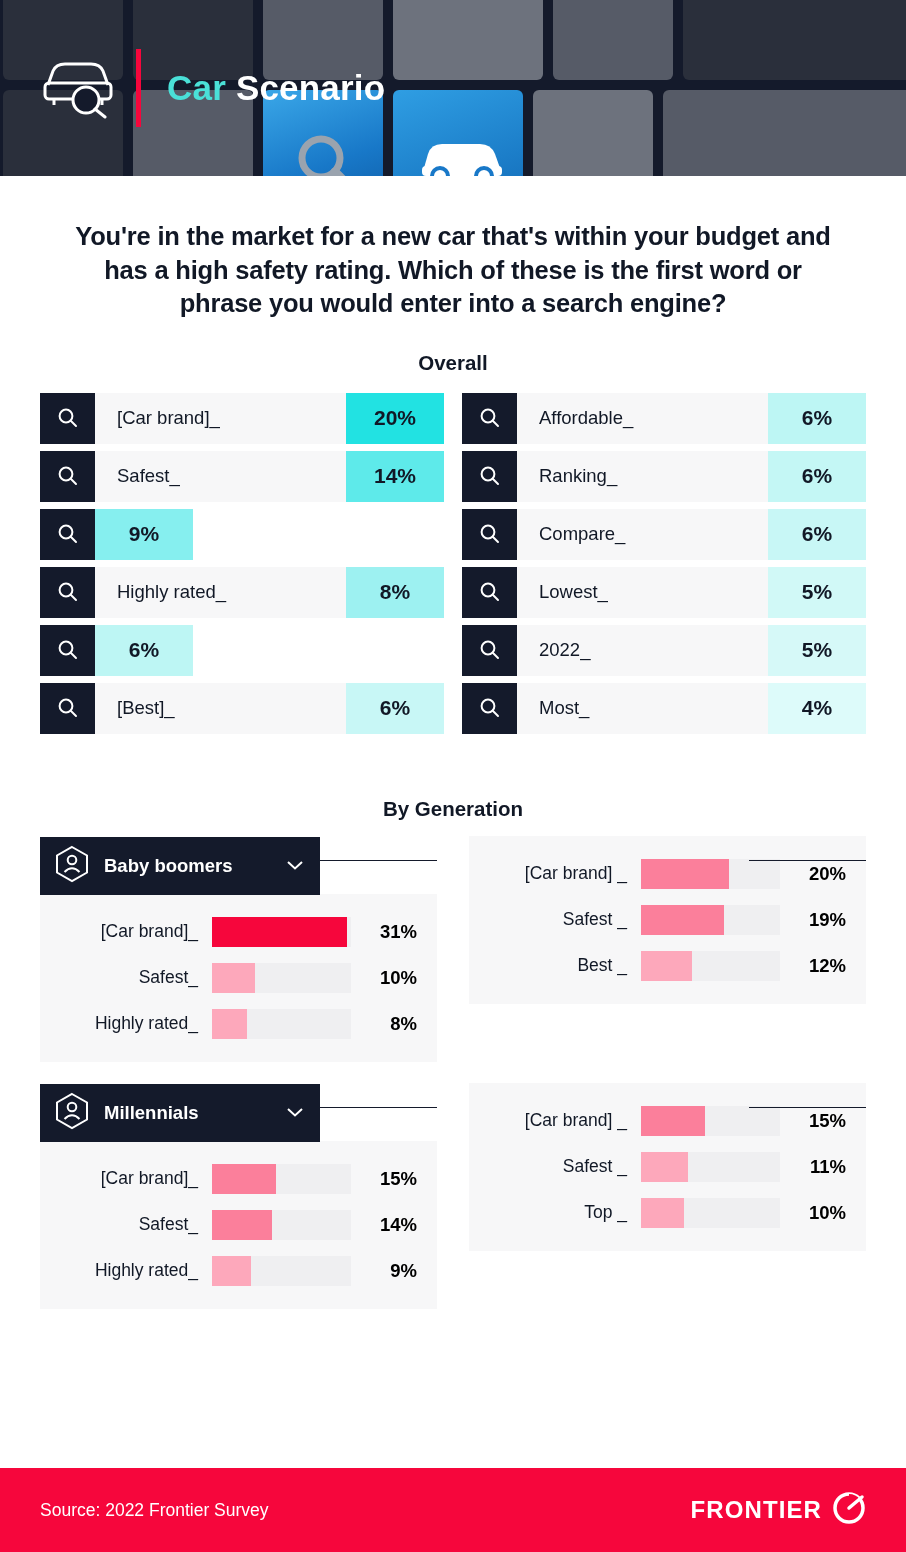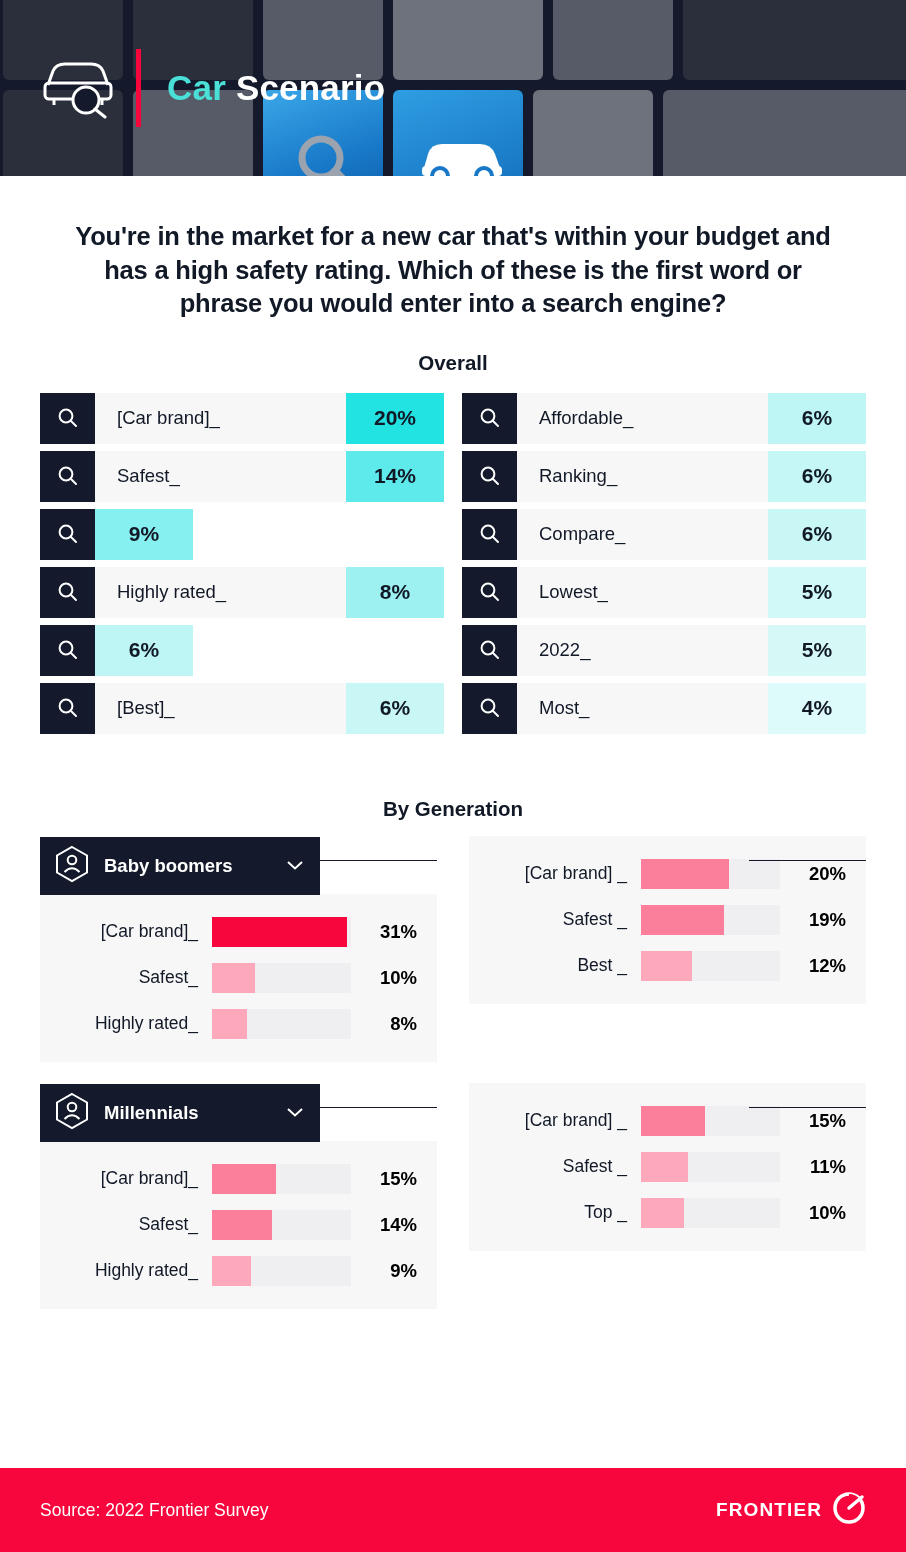--- a/index.html
+++ b/index.html
@@ -212,21 +212,21 @@
     color: #ffffff;
     font-size: 17.5px;
   }
   .brand {
     display: flex;
     align-items: center;
     gap: 10px;
   }
   .brand-text {
     color: #ffffff;
-    font-size: 19px;
+    font-size: 24px;
     font-weight: bold;
     letter-spacing: 1.1px;
   }
 </style>
 </head>
 <body>
 
 <div class="header">
   <div class="kb-bg">
     <div class="key dark" style="left:-450px; top:-40px; width:120px; height:120px;"></div>

